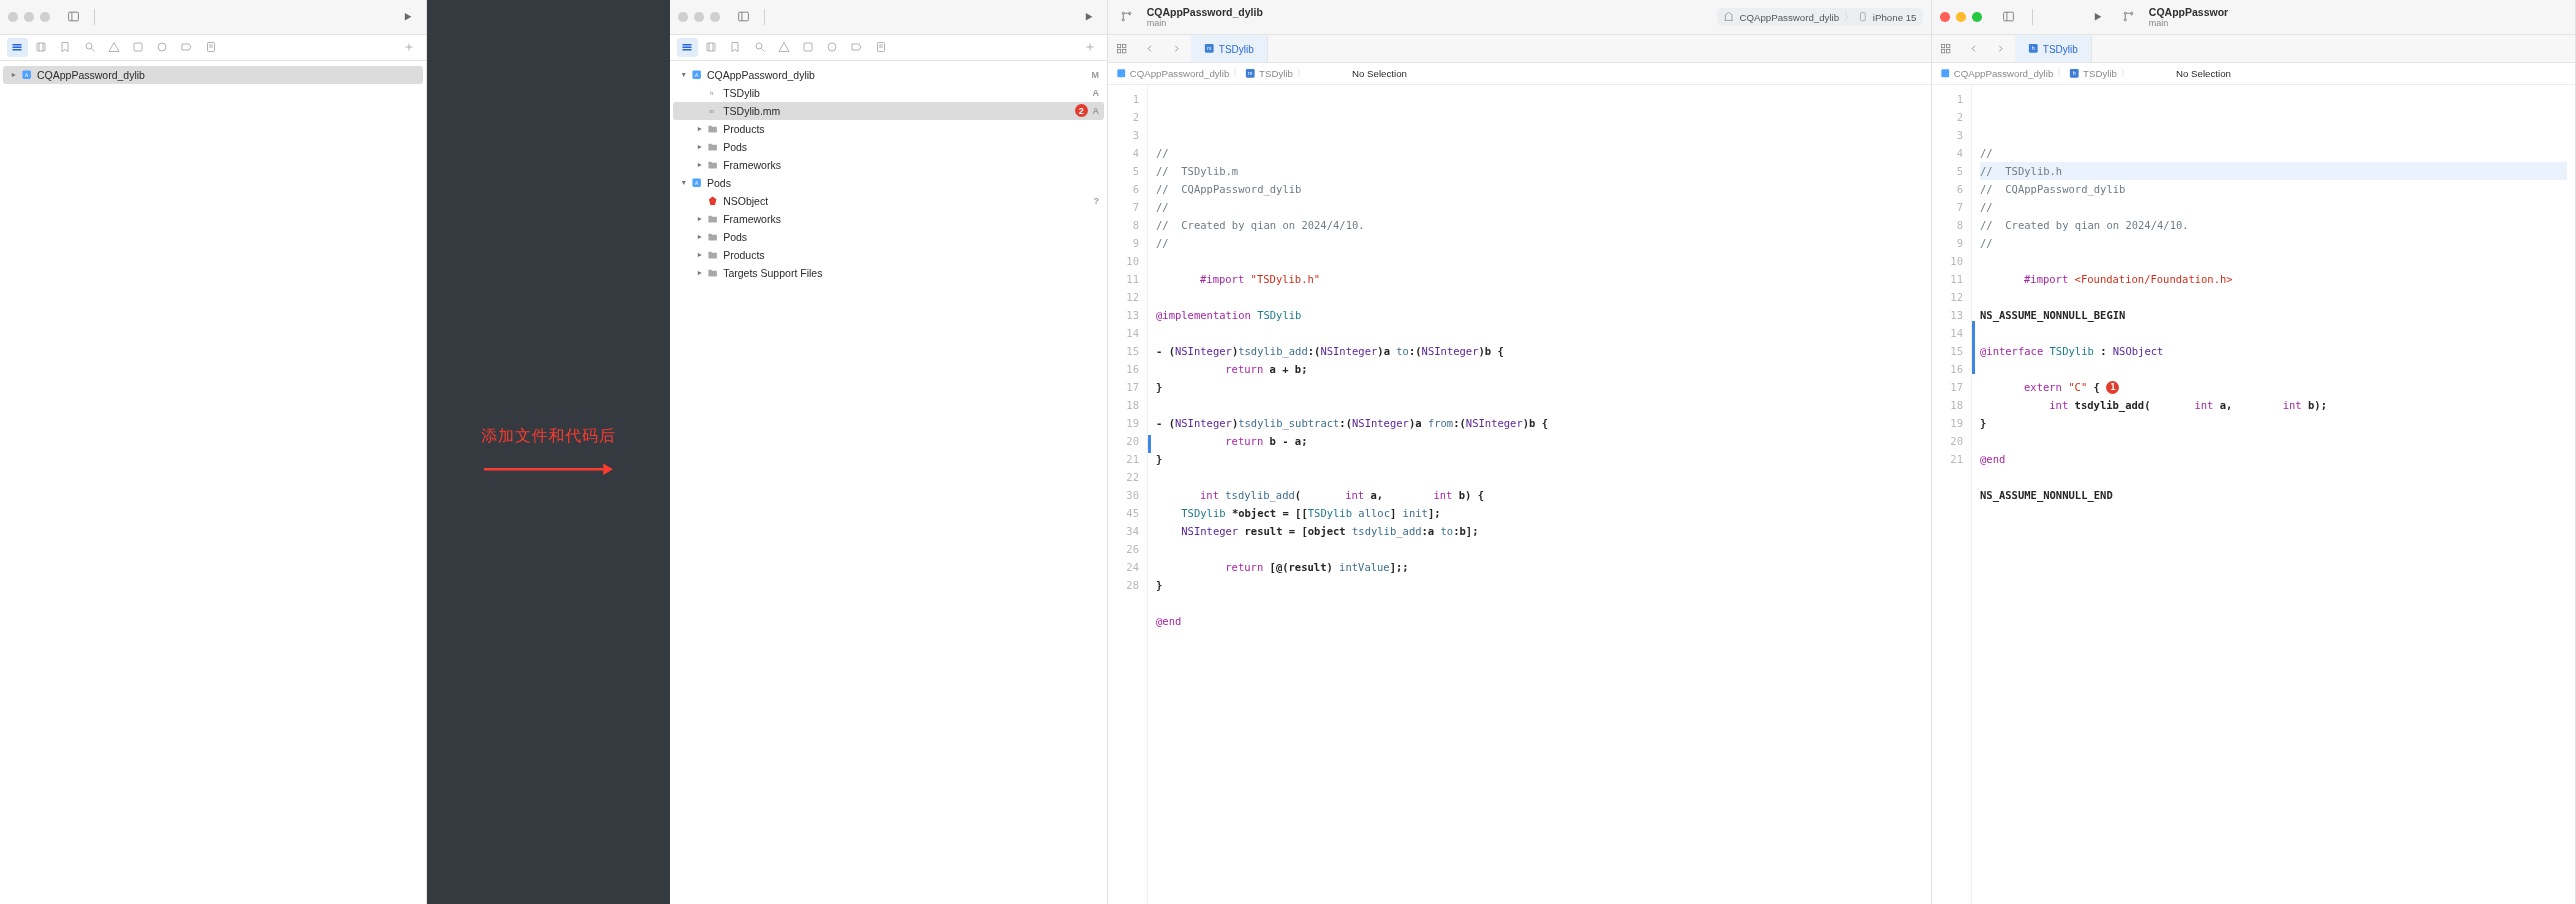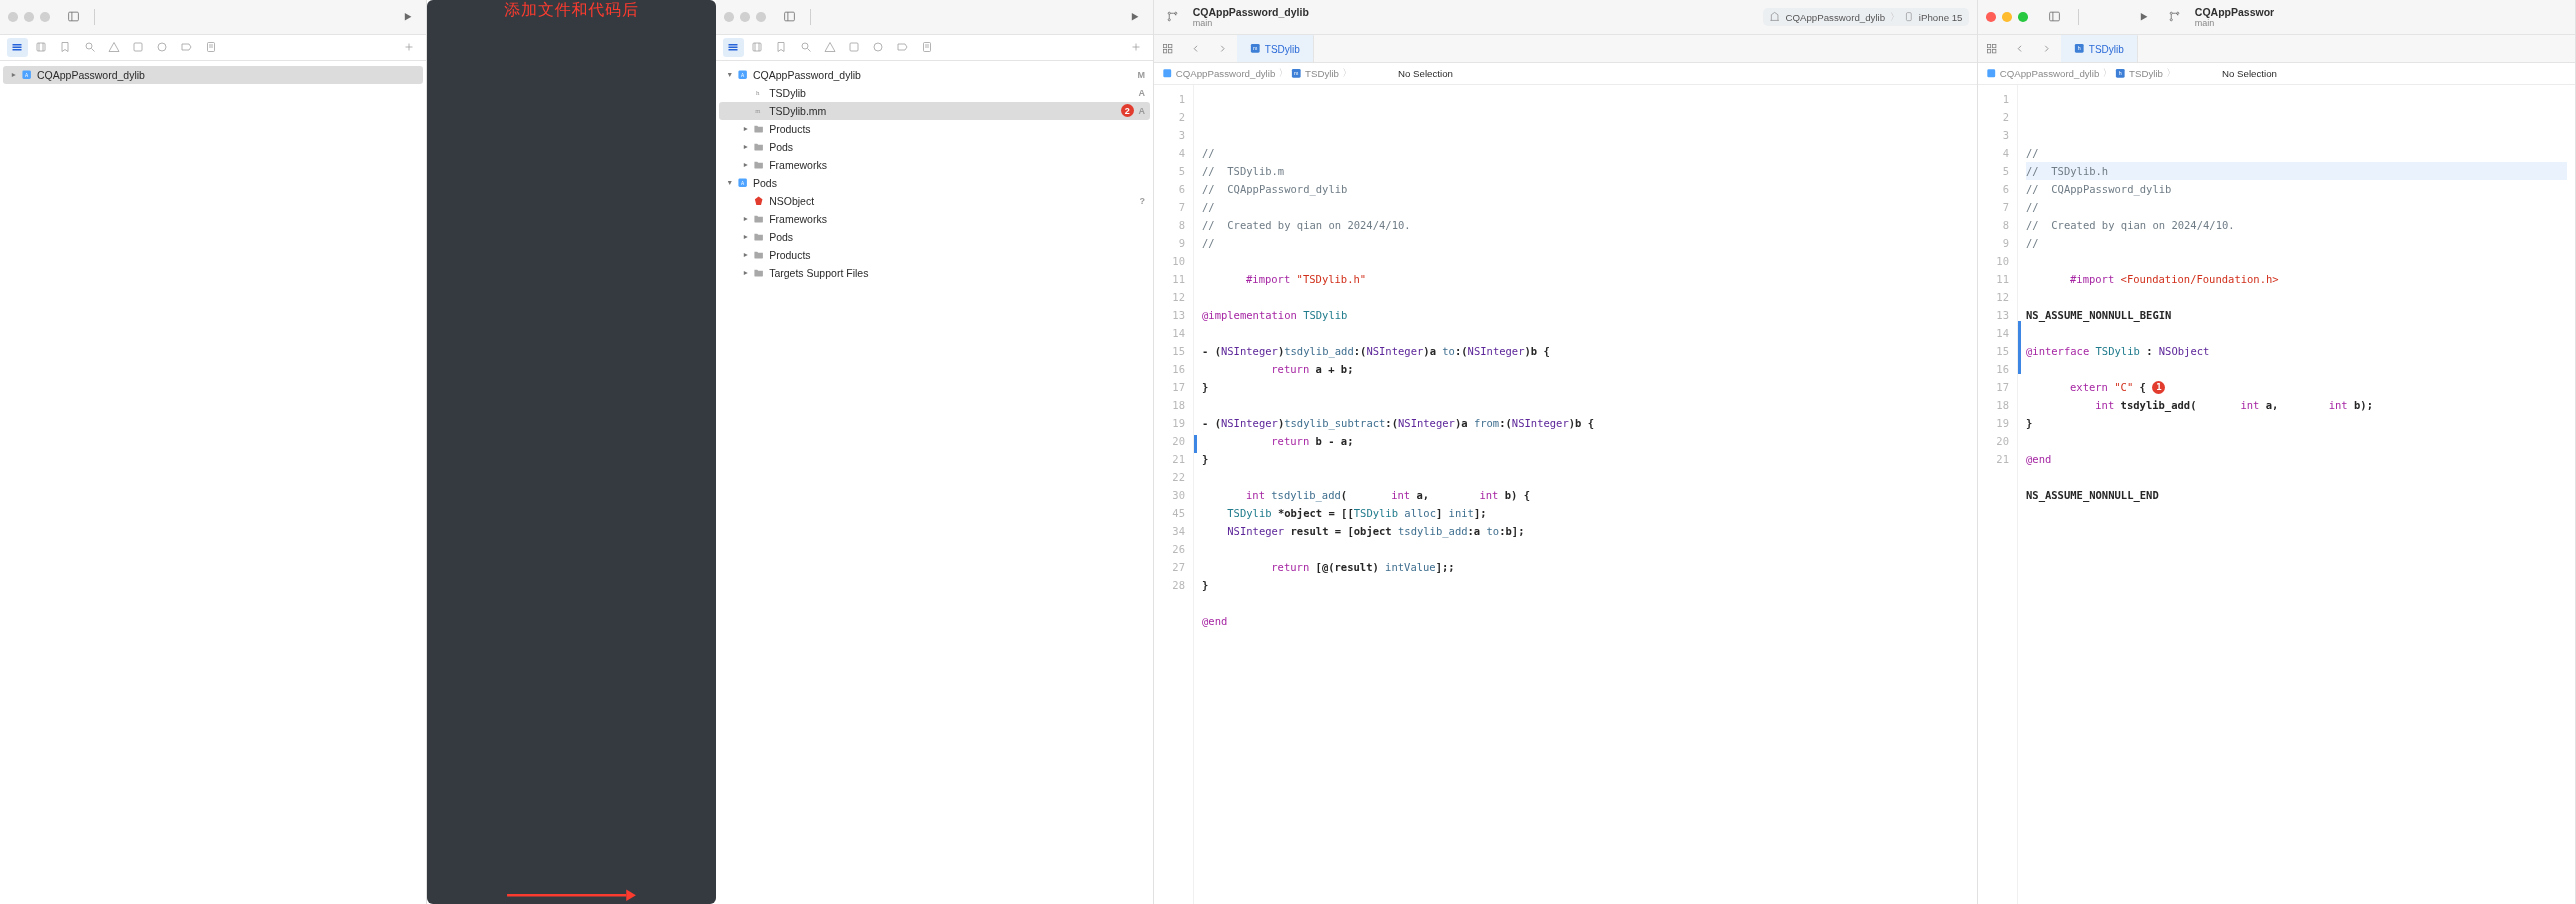--- a/index.html
+++ b/index.html
@@ -101,29 +101,28 @@
     min-width: 13px; height: 13px;
     border-radius: 6.5px;
     background: #e23c2f;
     color: #fff; font-size: 9px; font-weight: 600;
     padding: 0 3.2px; margin-left: 3.2px;
   }
   
   .pane1 { width: 427px; }
   
   .gap {
-    width: 289px;
+    width: 243px;
     background: #343a40;
     display: flex;
     flex-direction: column;
     align-items: center;
-    justify-content: space-between;
+    justify-content: center;
     color: #fc3b2f;
     position: relative;
-    border-radius: 6px;
   }
   .gap .cn { font-size: 16px; font-weight: 500; letter-spacing: 0.8px; }
   .gap .arrow { margin-top: 14.5px; }
   
   .pane3 { width: 1262px; display: flex; flex-direction: row; }
   .pane3-nav { width: 438px; display: flex; flex-direction: column; border-right: 0.8px solid #e1e1e1; }
   .pane3-editor { flex: 1; display: flex; flex-direction: column; }
   
   .pane4 { flex: 1; display: flex; flex-direction: column; }
   
@@ -619,21 +618,21 @@
           <div>17</div>
           <div>18</div>
           <div>19</div>
           <div>20</div>
           <div>21</div>
           <div>22</div>
           <div>30</div>
           <div>45</div>
           <div>34</div>
           <div>26</div>
-          <div>27</div>
+          <div>24</div>
           <div>28</div>
         </div>
       <div class="codelines" id="code3">
         <div class="left-issue" style="top:350px;height:18px"></div>
       <div class="cl"><span class="cmt">//</span></div><div class="cl"><span class="cmt">//  TSDylib.m</span></div><div class="cl"><span class="cmt">//  CQAppPassword_dylib</span></div><div class="cl"><span class="cmt">//</span></div><div class="cl"><span class="cmt">//  Created by qian on 2024/4/10.</span></div><div class="cl"><span class="cmt">//</span></div><div class="cl"></div><div class="cl"><span class="kw">#import</span> <span class="str">"TSDylib.h"</span></div><div class="cl"></div><div class="cl"><span class="at">@implementation</span> <span class="cls">TSDylib</span></div><div class="cl"></div><div class="cl"><span class="plain">- (</span><span class="ty">NSInteger</span><span class="plain">)</span><span class="fn">tsdylib_add</span><span class="plain">:(</span><span class="ty">NSInteger</span><span class="plain">)a </span><span class="fn">to</span><span class="plain">:(</span><span class="ty">NSInteger</span><span class="plain">)b {</span></div><div class="cl">    <span class="kw">return</span> <span class="plain">a + b;</span></div><div class="cl"><span class="plain">}</span></div><div class="cl"></div><div class="cl"><span class="plain">- (</span><span class="ty">NSInteger</span><span class="plain">)</span><span class="fn">tsdylib_subtract</span><span class="plain">:(</span><span class="ty">NSInteger</span><span class="plain">)a </span><span class="fn">from</span><span class="plain">:(</span><span class="ty">NSInteger</span><span class="plain">)b {</span></div><div class="cl">    <span class="kw">return</span> <span class="plain">b - a;</span></div><div class="cl"><span class="plain">}</span></div><div class="cl"></div><div class="cl"><span class="kw">int</span> <span class="fn">tsdylib_add</span><span class="plain">(</span><span class="kw">int</span> <span class="plain">a, </span><span class="kw">int</span> <span class="plain">b) {</span></div><div class="cl">    <span class="cls">TSDylib</span> <span class="plain">*object = [[</span><span class="cls">TSDylib</span> <span class="fn">alloc</span><span class="plain">] </span><span class="fn">init</span><span class="plain">];</span></div><div class="cl">    <span class="ty">NSInteger</span> <span class="plain">result = [object </span><span class="fn">tsdylib_add</span><span class="plain">:a </span><span class="fn">to</span><span class="plain">:b];</span></div><div class="cl"></div><div class="cl">    <span class="kw">return</span> <span class="plain">[@(result) </span><span class="fn">intValue</span><span class="plain">];;</span></div><div class="cl"><span class="plain">}</span></div><div class="cl"></div><div class="cl"><span class="at">@end</span></div><div class="cl"></div></div>
     </div>
   </div>
 </div>
 
 <div class="pane pane4">

